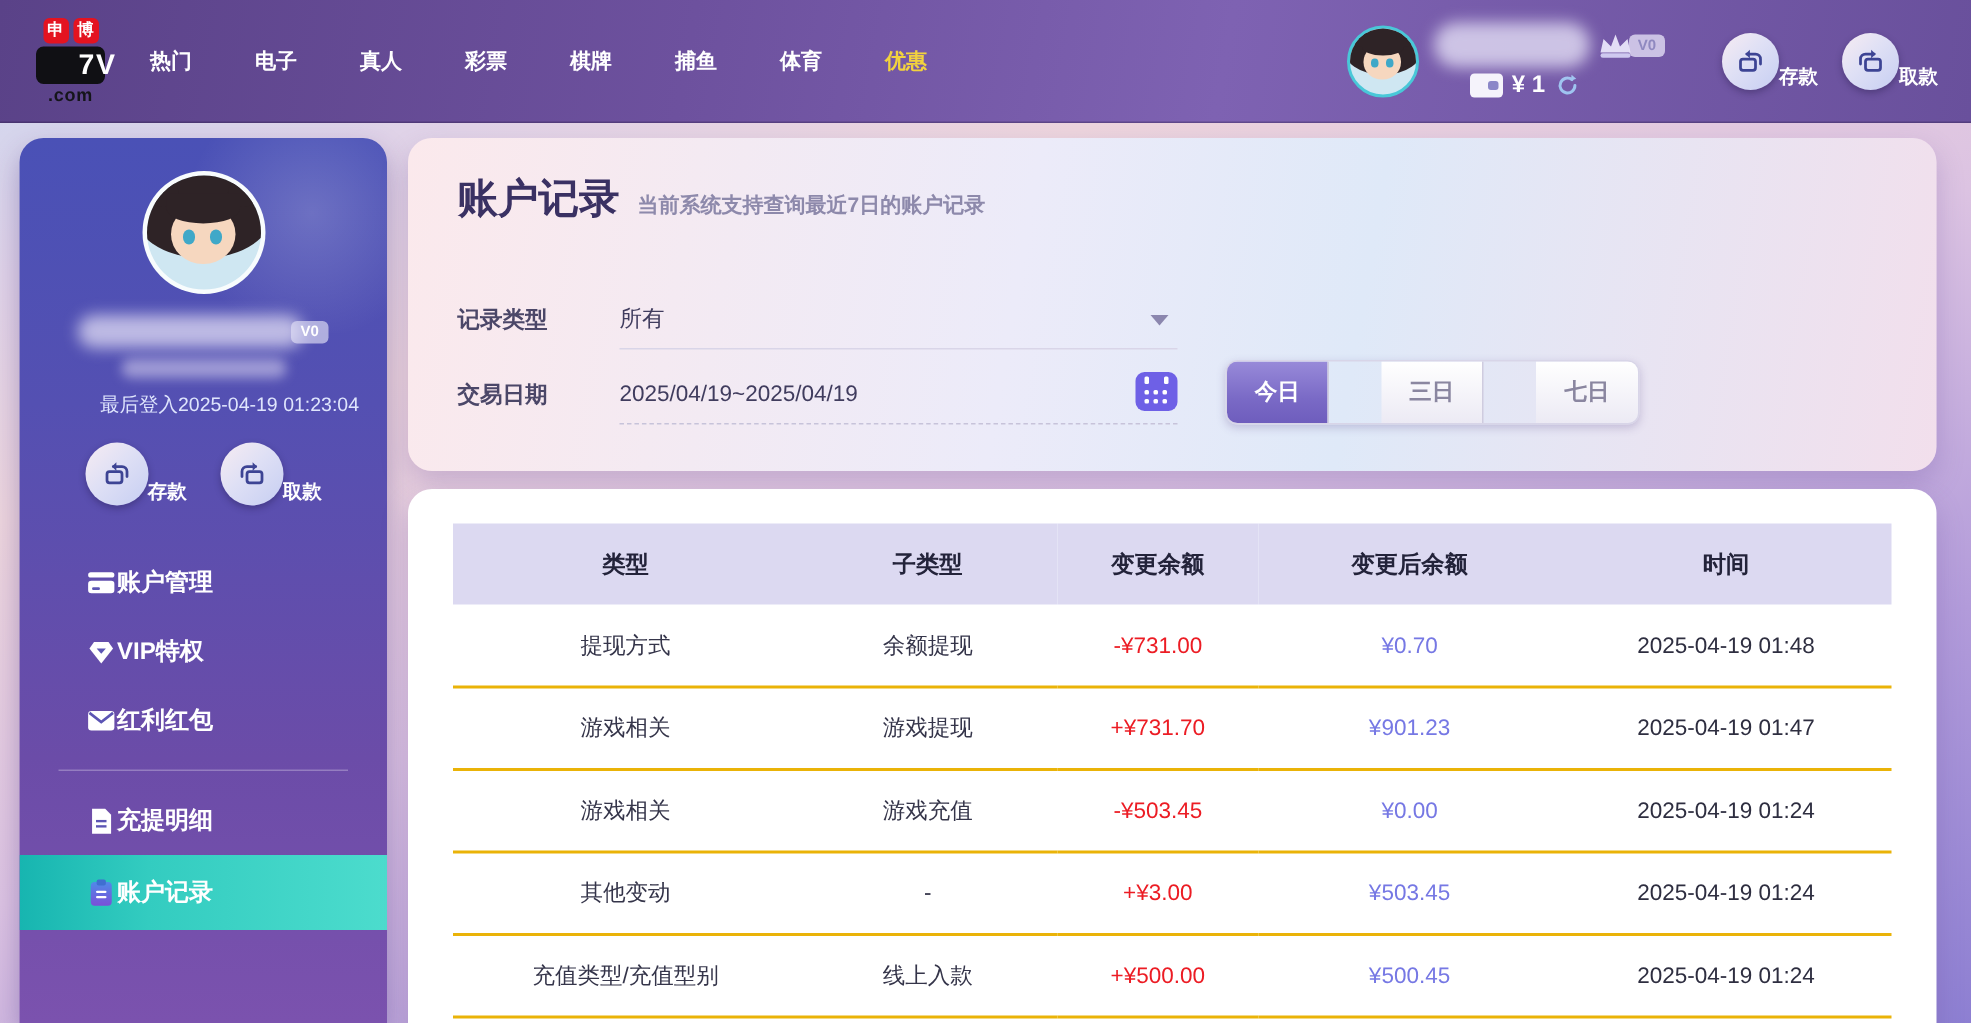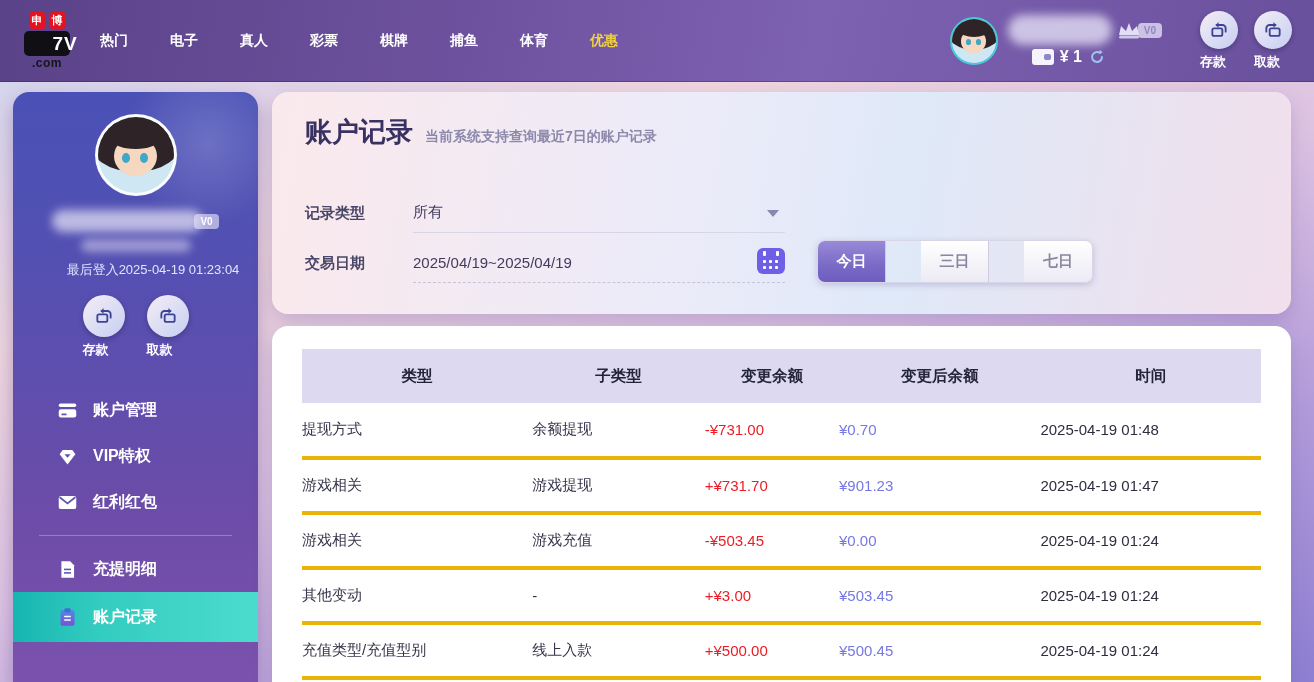--- a/index.html
+++ b/index.html
@@ -49,21 +49,21 @@
   .vip-pill { background:rgba(233,230,250,.75); color:#8f89c0; font-size:10px; font-weight:800;
     border-radius:4px; padding:2px 6px; margin-left:-4px; }
   .user-bottom { display:flex; align-items:center; gap:6px; padding-left:24px; }
   .wallet-mini { width:22px; height:16px; background:#f5f3fb; border-radius:3px; position:relative; }
   .wallet-mini::after { content:""; position:absolute; right:3px; top:5px; width:7px; height:6px;
     background:#8b87c8; border-radius:2px; }
   .balance-text { color:#fff; font-size:16px; font-weight:700; }
   .refresh-ico { width:18px; height:18px; }
 
   .nav-actions { display:flex; gap:16px; margin-left:38px; }
-  .circle-action { display:flex; flex-direction:column; align-items:flex-start; cursor:pointer; border:none; background:none; }
+  .circle-action { display:flex; flex-direction:row; align-items:flex-end; cursor:pointer; border:none; background:none; }
   .circle-action .circle { width:38px; height:38px; border-radius:50%;
     background:linear-gradient(135deg,#f7ecf2 0%,#dfe0f5 45%,#c6cef2 100%);
     box-shadow:0 2px 5px rgba(30,20,60,.35); display:flex; align-items:center; justify-content:center; }
   .circle-action .lbl { color:#fff; font-size:13px; font-weight:700; margin-top:4px; }
 
   
   .sidebar { position:absolute; left:13px; top:92px; width:245px; height:590px;
     border-radius:16px 16px 0 0; overflow:hidden;
     background:linear-gradient(180deg,#4a51b6 0%,#5450b2 30%,#6b4ca8 70%,#7b52ae 100%);
     box-shadow:0 8px 18px rgba(70,50,130,.35); }
@@ -74,21 +74,21 @@
   .side-name-row { display:flex; align-items:center; justify-content:center; margin-top:14px; }
   .side-blur1 { width:150px; height:22px; border-radius:12px; background:rgba(226,221,244,.75); filter:blur(5px); }
   .side-vip { background:rgba(226,224,246,.65); color:#fff; font-size:10px; font-weight:800;
     border-radius:4px; padding:2px 6px; margin-left:-8px; position:relative; z-index:2; }
   .side-blur2 { width:110px; height:13px; border-radius:8px; background:rgba(222,217,242,.55);
     filter:blur(4px); margin:7px auto 0; }
   .last-login { color:#dfe5fd; font-size:13px; text-align:center; margin-top:9px;margin-left:35px; }
   .side-actions { display:flex; justify-content:center; gap:22px; margin-top:16px; }
   .side-actions .circle { width:42px; height:42px; }
   .side-menu { list-style:none; margin-top:28px; }
-  .side-item { height:46px; display:flex; align-items:center; padding-left:44px; gap:15px;
+  .side-item { height:46px; display:flex; align-items:center; padding-left:44px; 
     color:#fff; font-size:16px; font-weight:600; cursor:pointer; }
   .side-item .mi { width:21px; height:21px; display:flex; align-items:center; justify-content:center; }
   .side-divider { height:1px; background:rgba(255,255,255,.28); margin:10px 26px; }
   .side-item.active { height:50px;
     background:linear-gradient(90deg,#17b5b0 0%,#33ccc0 35%,#4cdccd 100%); }
 
   
   .card-filter { position:absolute; left:272px; top:92px; width:1019px; height:222px;
     border-radius:16px; background:linear-gradient(100deg,#fbe9ec 0%,#ecebf9 40%,#dfe9f8 62%,#f2dfec 100%);
     box-shadow:0 8px 18px rgba(110,85,160,.28); }
@@ -122,22 +122,22 @@
   .range-btn:last-child { border-right:none; }
   .range-btn.active { color:#fff;
     background:linear-gradient(180deg,#988ad9 0%,#7a6ac6 60%,#6e5dbd 100%); }
 
   .card-table { position:absolute; left:272px; top:326px; width:1019px; height:380px;
     border-radius:16px; background:#fff; box-shadow:0 8px 18px rgba(110,85,160,.28);
     padding:23px 30px 0; }
   table.records { width:100%; border-collapse:collapse; table-layout:fixed; }
   .records th { height:54px; background:#dcd9f1; font-size:15.5px; font-weight:700;
     color:#23233a; text-align:center; }
-  .records td { height:55px; font-size:15px; text-align:left; color:#35354a;
-    border-bottom:4px solid #eab308; }
+  .records td { height:55px; font-size:15px; text-align:center; color:#35354a;
+    border-bottom:2px solid #eab308; }
   .records .c1 { width:24%; } .records .c2 { width:18%; } .records .c3 { width:14%; }
   .records .c4 { width:21%; } .records .c5 { width:23%; }
   td.amt-change { color:#ec1c24; }
   td.amt-after { color:#7678e4; }
   td.cell-time { color:#2e2e40; }
 </style>
 </head>
 <body>
 
 <div class="navbar">

